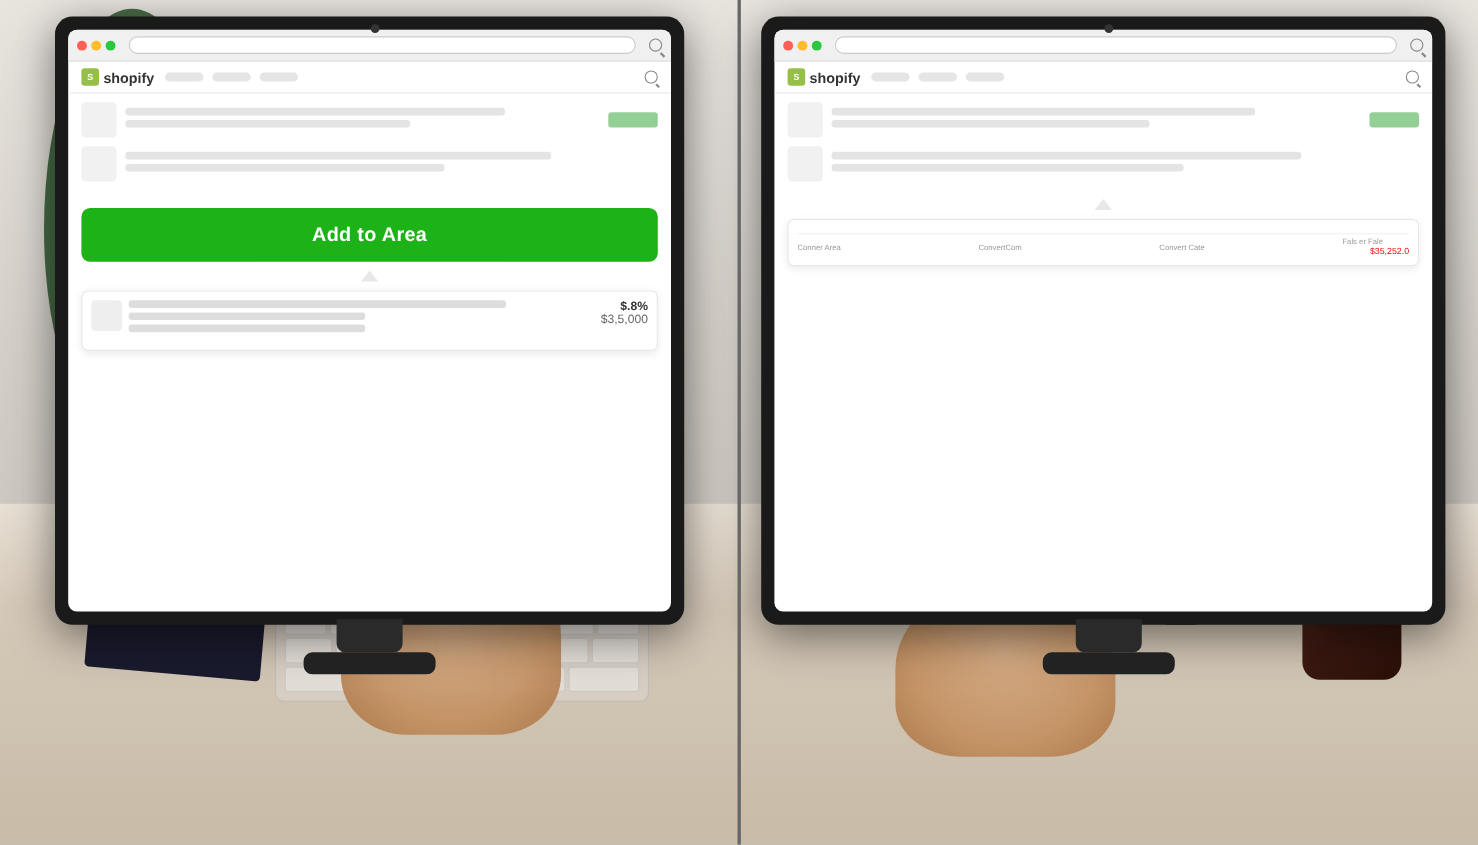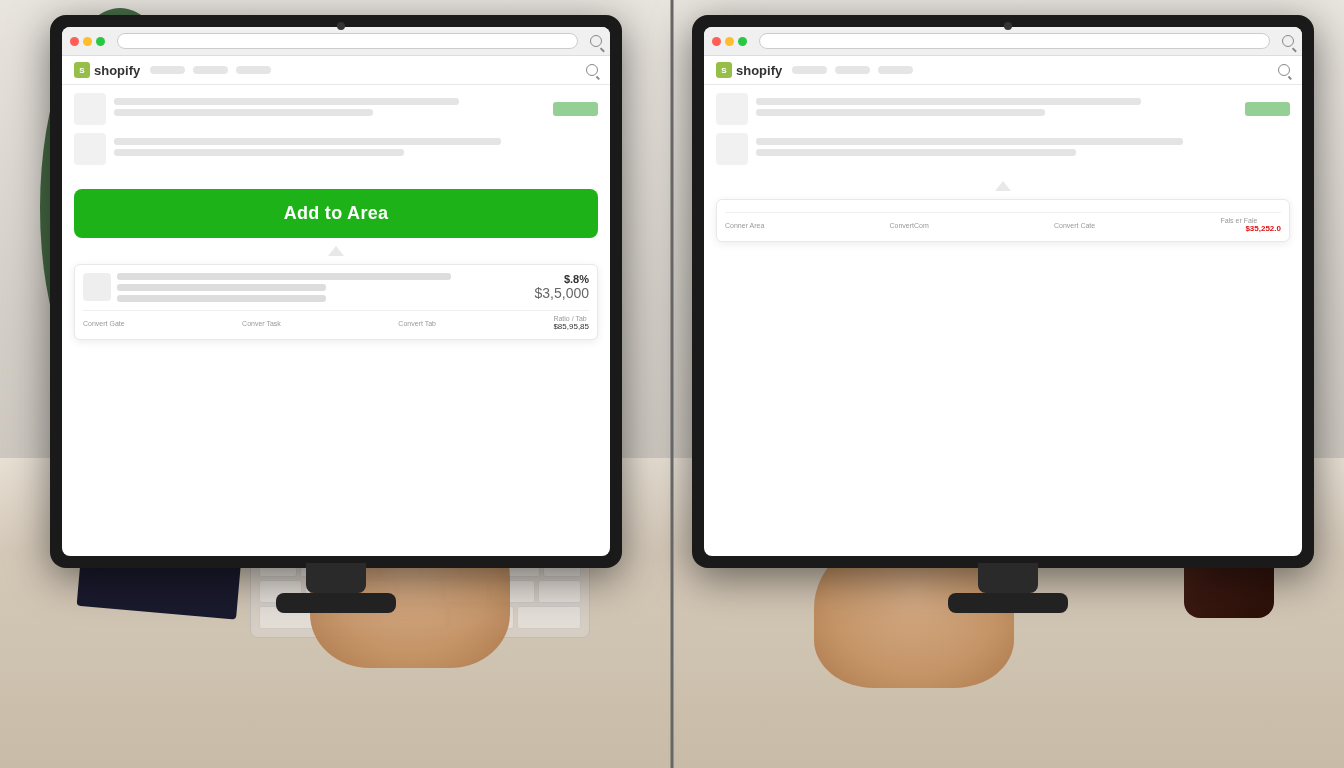--- a/index.html
+++ b/index.html
@@ -508,21 +508,21 @@
     }
     .analytics-title-line.short { width: 50%; }
 
     .analytics-rate {
       font-size: 11px;
       font-weight: 700;
       color: #333;
     }
 
     .analytics-revenue {
-      font-size: 14px;
+      font-size: 11px;
       color: #666;
       text-align: right;
     }
 
     .analytics-footer {
       display: flex;
       justify-content: space-between;
       align-items: center;
       margin-top: 4px;
       padding-top: 4px;
@@ -533,21 +533,21 @@
       font-size: 7px;
       color: #999;
     }
     .analytics-col-value {
       font-size: 8px;
       color: #333;
     }
     .analytics-col-value-red {
       font-size: 8px;
       color: #e01010;
-      font-weight: 700;
+      font-weight: 400;
       margin-left: 25px;
     }
 
     
     .arrow-pointer {
       width: 0;
       height: 0;
       border-left: 8px solid transparent;
       border-right: 8px solid transparent;
       border-bottom: 10px solid #e8e8e8;
@@ -721,35 +721,20 @@
           <div class="analytics-title-block">
             <div class="analytics-title-line"></div>
             <div class="analytics-title-line short"></div>
             <div class="analytics-title-line short"></div>
           </div>
           <div style="text-align:right;">
             <div class="analytics-rate">$.8%</div>
             <div class="analytics-revenue">$3,5,000</div>
           </div>
         </div>
-        <div class="analytics-footer">
-          <div>
-            <div class="analytics-col-label">Convert Gate</div>
-          </div>
-          <div>
-            <div class="analytics-col-label">Conver Task</div>
-          </div>
-          <div>
-            <div class="analytics-col-label">Convert Tab</div>
-          </div>
-          <div>
-            <div class="analytics-col-label">Ratio / Tab</div>
-            <div class="analytics-col-value">$85,95,85</div>
-          </div>
-        </div>
       </div>
     </div>
   </div>
 
   <div class="monitor-stand"></div>
   <div class="monitor-base"></div>
 
   <div class="webcam-dot" style="top:22px;left:calc(50% + 5px);"></div>
 </div>
 

